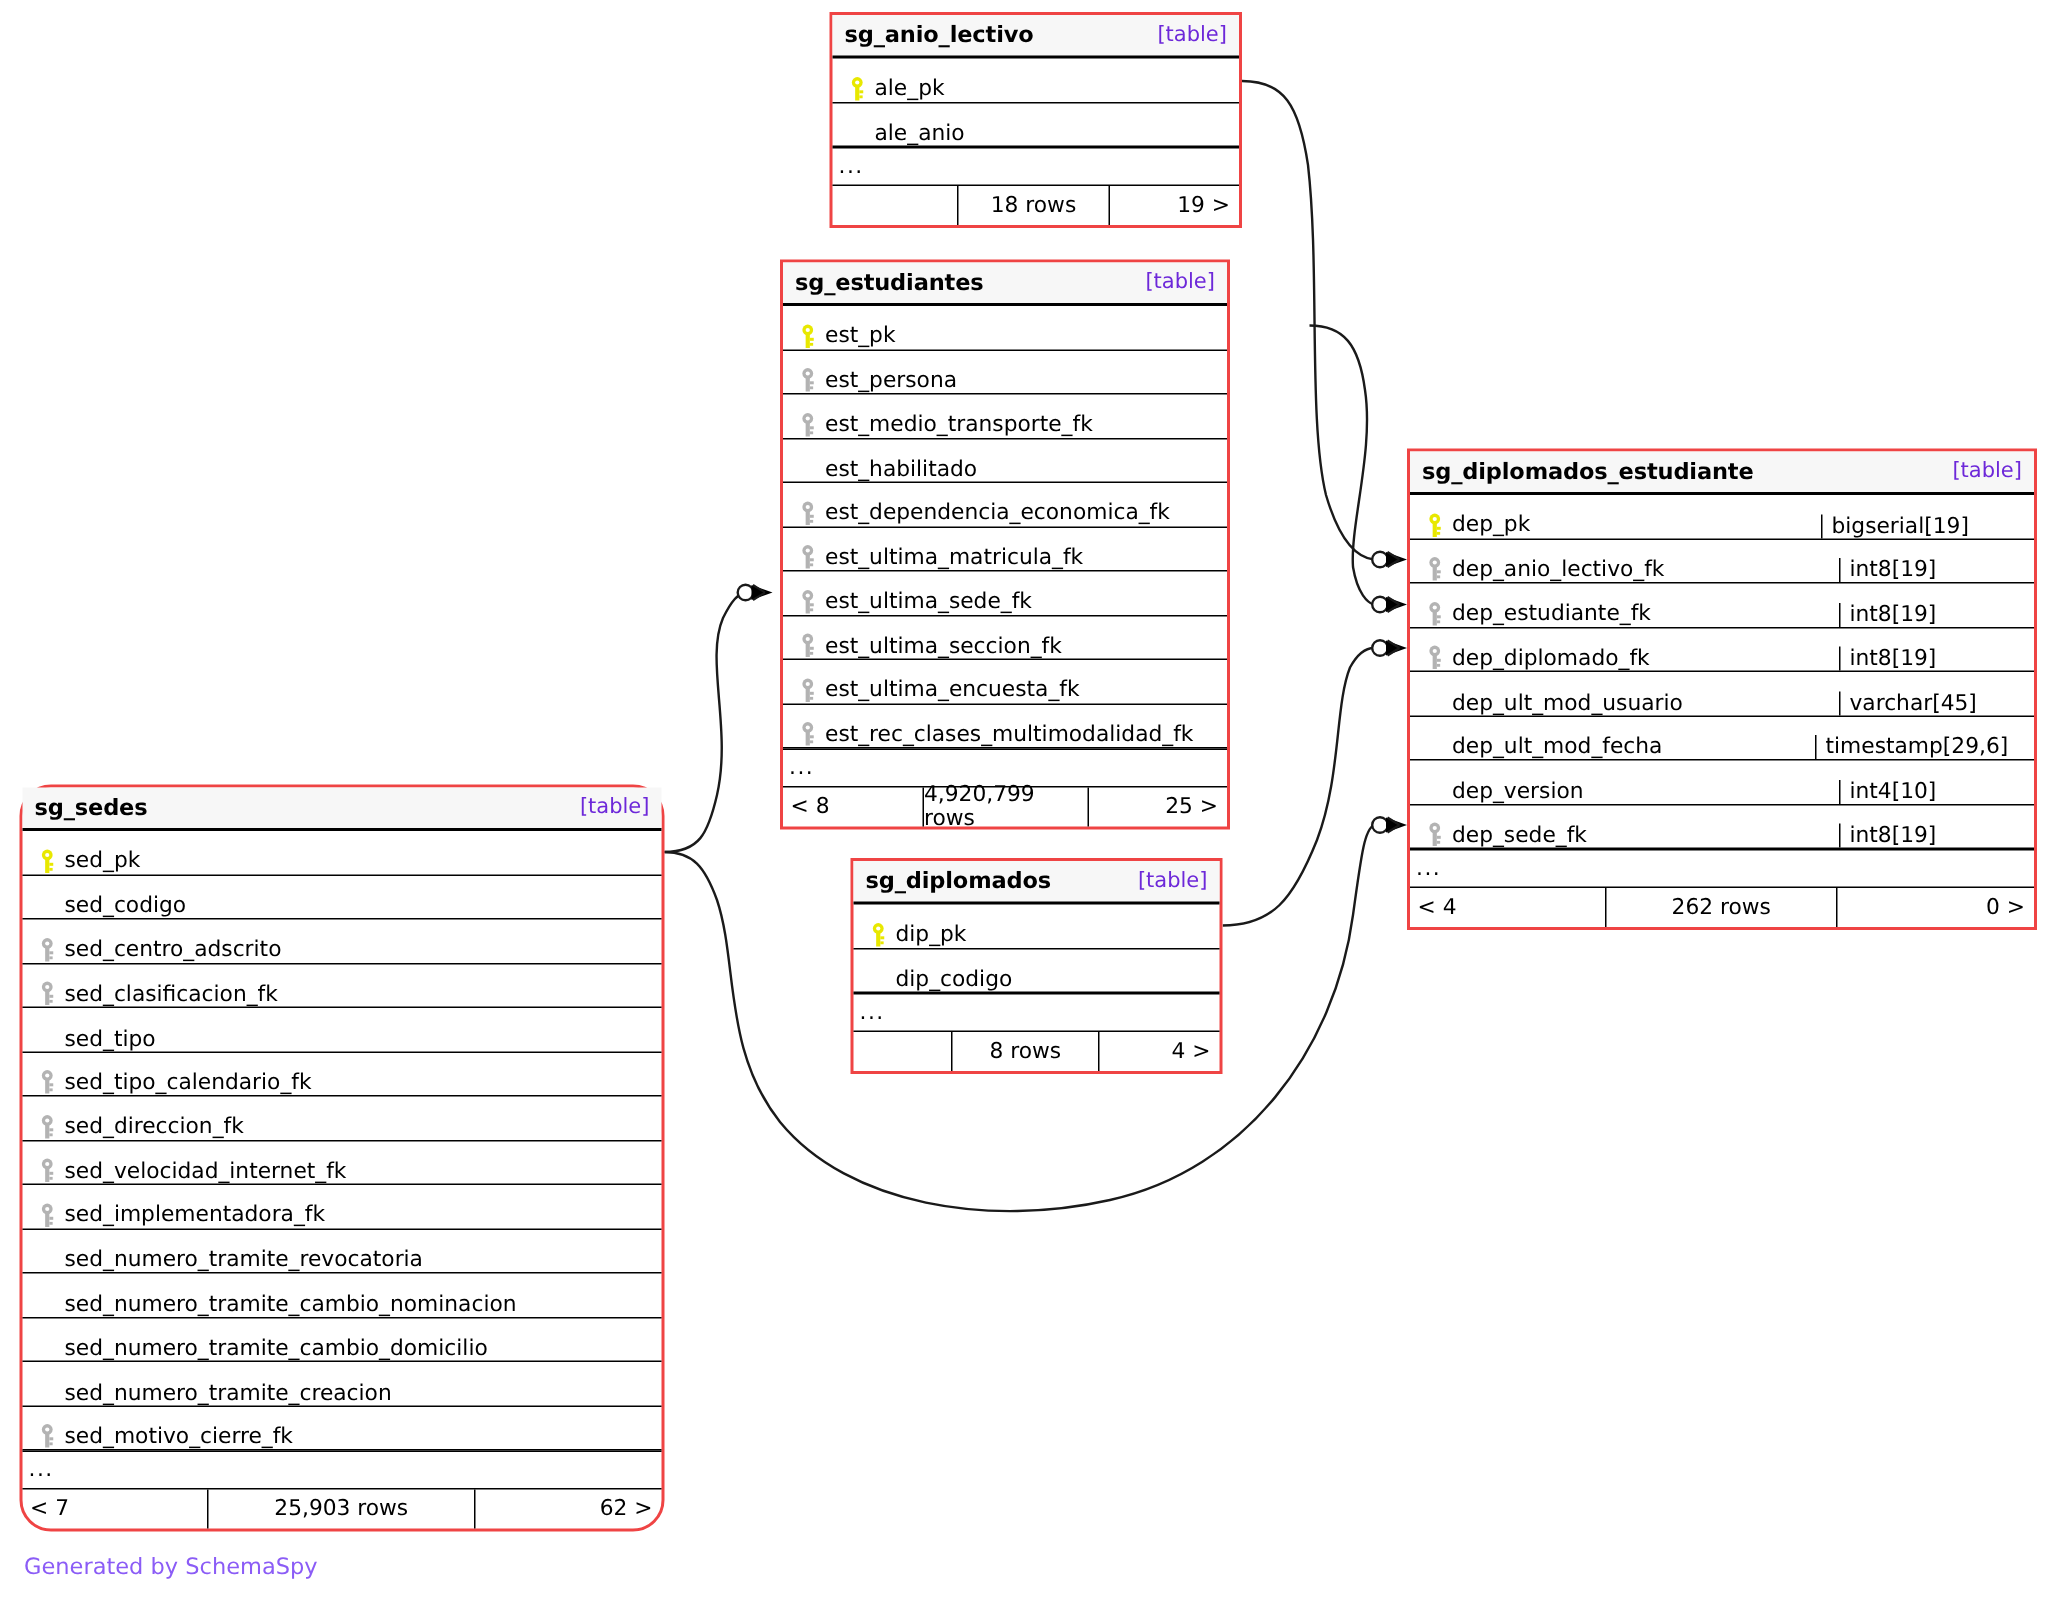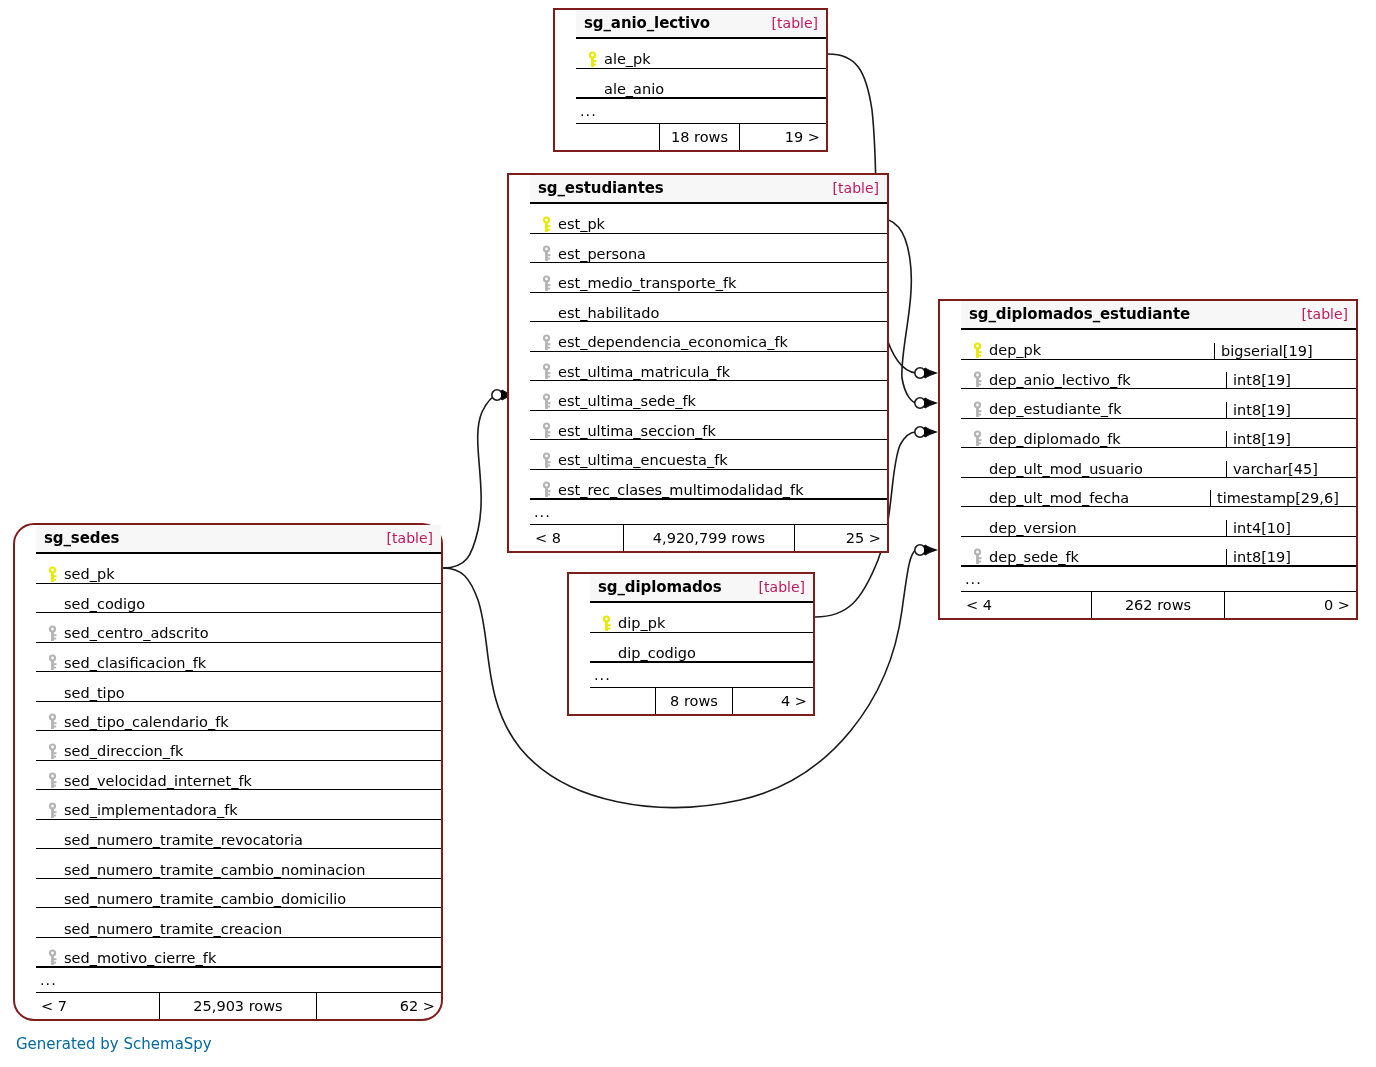--- a/index.html
+++ b/index.html
@@ -19,43 +19,42 @@
     position: absolute;
     left: 0; top: 0;
     width: 1376px; height: 1067px;
     pointer-events: none;
     z-index: 1;
   }
   .er-table {
     position: absolute;
     z-index: 2;
     background: #ffffff;
-    border: 2px solid #7f1d1d;
+    border: 2px solid #ef4444;
     border-collapse: collapse;
     font-size: 14.5px;
     color: #000000;
-    padding-left: 21px;
   }
   .er-table .hdr {
     display: flex;
     align-items: center;
     justify-content: space-between;
     background: #f7f7f7;
     border-bottom: 2px solid #000000;
     padding: 4px 8px 5px 8px;
     height: 29px;
   }
   .er-table .hdr .tname {
     font-weight: bold;
     font-size: 15px;
     letter-spacing: -0.1px;
   }
   .er-table .hdr .ttag {
     font-size: 14px;
-    color: #be185d;
+    color: #6d28d9;
   }
   .col-row {
     display: flex;
     align-items: flex-end;
     border-bottom: 1px solid #000000;
     height: 29.5px;
   }
   .col-row:last-of-type { }
   .col-main {
     flex: 1 1 auto;
@@ -117,21 +116,21 @@
   .foot-right {
     flex: 0 0 auto;
     justify-content: flex-end;
     padding-right: 6px;
   }
   .credit {
     position: absolute;
     left: 16px;
     top: 1035px;
     font-size: 15px;
-    color: #0369a1;
+    color: #8b5cf6;
     z-index: 3;
   }
   svg.keyicon { display: block; }
 </style>
 </head>
 <body>
 
 <div id="canvas">
 
   <svg id="edges" viewBox="0 0 1376 1067" width="1376" height="1067" xmlns="http://www.w3.org/2000/svg">
@@ -195,21 +194,21 @@
             <span class="colname">ale_anio</span>
           </div>
         </div>
         <div class="ellipsis-row">...</div>
         <div class="foot-row">
           <div class="foot-cell foot-left" style="width:84px"></div>
           <div class="foot-cell foot-mid">18 rows</div>
           <div class="foot-cell foot-right" style="width:86px">19 &gt;</div>
         </div>
       </div>
-      <div class="er-table" style="left: 507px; top: 173px; width: 382px;">
+      <div class="er-table" style="left: 520px; top: 173px; width: 300px;">
         <div class="hdr">
           <span class="tname">sg_estudiantes</span>
           <span class="ttag">[table]</span>
         </div>
         <div class="col-row">
           <div class="col-main">
             <span class="keyslot">
               <svg class="keyicon" width="11" height="17" viewBox="0 0 11 17" xmlns="http://www.w3.org/2000/svg">
                 <circle cx="5.5" cy="4" r="3.6" fill="#e8e800"></circle>
                 <circle cx="5.5" cy="4" r="1.4" fill="#ffffff"></circle>

